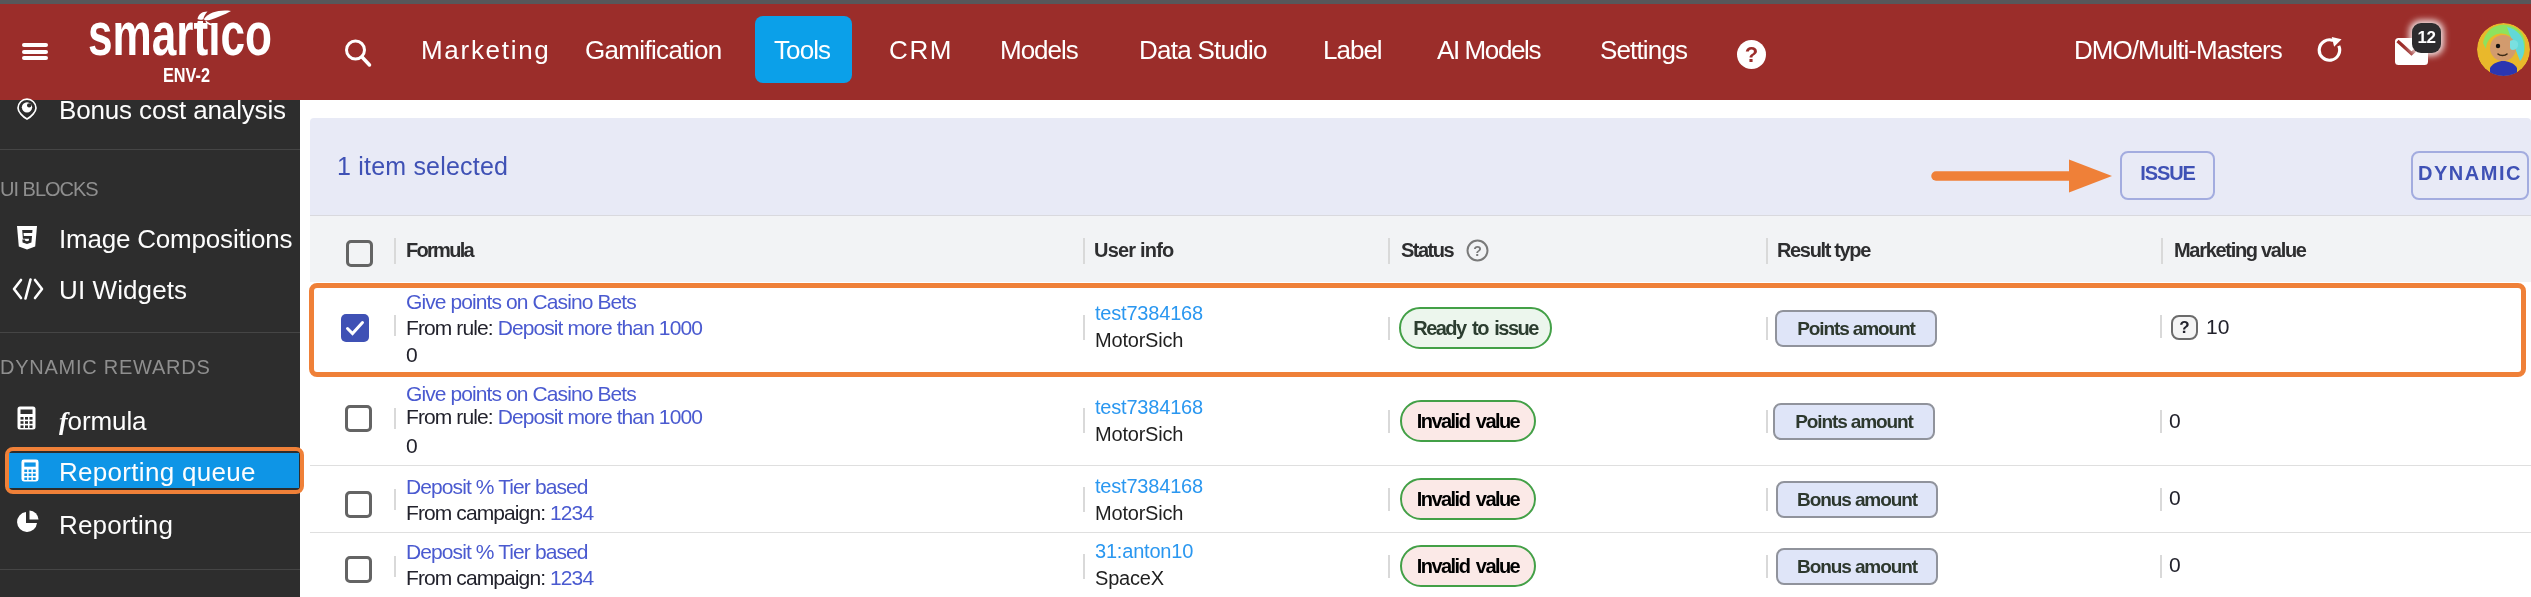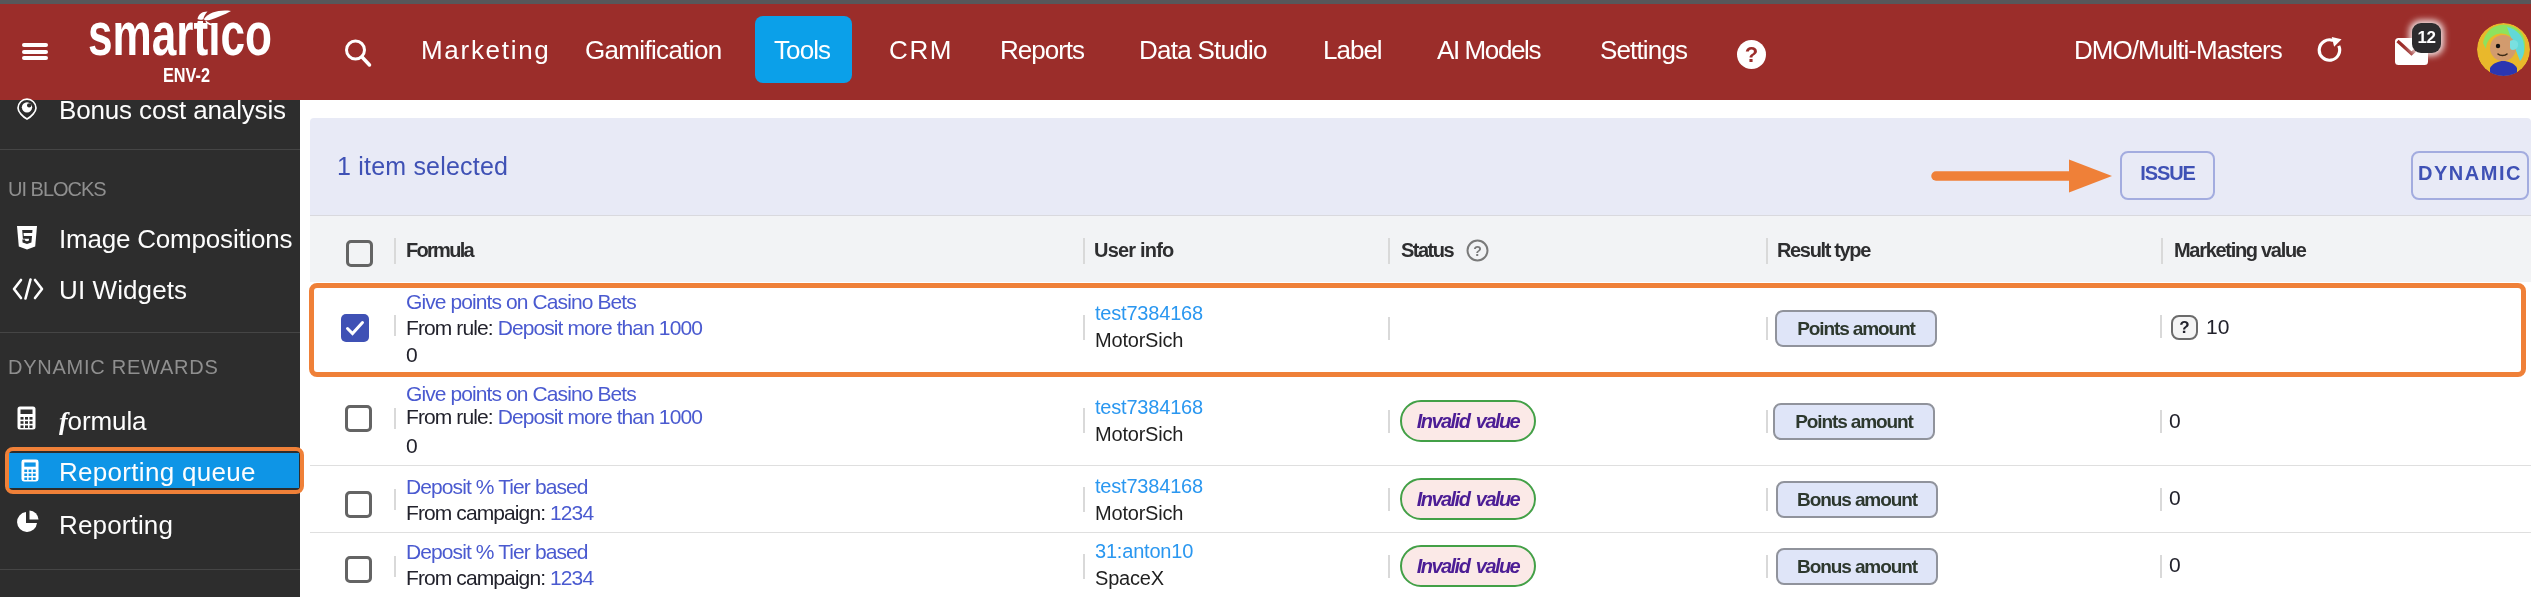--- a/index.html
+++ b/index.html
@@ -9,21 +9,21 @@
   #page { position:relative; width:2531px; height:597px; }
 
   
   #topstrip { left:0; top:0; width:2531px; height:4px; background:#57575a; }
   #navbar { left:0; top:4px; width:2531px; height:96px; background:#9b2d2a; }
   .navitem { position:absolute; top:33px; color:#fff; font-size:26px; line-height:26px; white-space:nowrap; }
 
   
   #sidebar { left:0; top:100px; width:300px; height:497px; background:#2d2d2d; }
   .sbitem { position:absolute; left:59px; color:#fdfdfd; font-size:26px; line-height:22px; white-space:nowrap; }
-  .sbhead { position:absolute; left:8px; color:#8f8f8f; font-size:20px; line-height:20px; white-space:nowrap; }
+  .sbhead { position:absolute; left:0; color:#8f8f8f; font-size:20px; line-height:20px; white-space:nowrap; }
   .sbdiv  { position:absolute; left:0; width:300px; height:1px; background:#454545; }
 
   
   #toolbar { left:310px; top:118px; width:2221px; height:97px; background:#e8eaf6; border-radius:4px 4px 0 0; }
   #itemsel { left:337px; top:154px; color:#3f51b5; font-size:25px; line-height:25px; letter-spacing:0.2px; }
   .btn { position:absolute; top:151px; height:49px; border:2px solid #a3acdf; border-radius:8px;
          color:#3f51b5; font-weight:bold; font-size:20px; text-align:center; }
   .btn span { position:relative; top:9px; display:inline-block; line-height:20px; }
   #divider1 { left:310px; top:215px; width:2221px; height:1px; background:#d9d9de; }
   #thead { left:310px; top:216px; width:2221px; height:66px; background:#f2f3f5; }
@@ -35,21 +35,21 @@
   .rowline { position:absolute; white-space:nowrap; font-size:21px; line-height:21px; letter-spacing:-0.9px; }
   .flink { color:#4a5ad0; }
   .fdark { color:#22222c; }
   .ulink { position:absolute; white-space:nowrap; font-size:20px; line-height:20px; letter-spacing:-0.2px; color:#2a97f0; }
   .udark { position:absolute; white-space:nowrap; font-size:20px; line-height:20px; letter-spacing:-0.2px; color:#1f1f1f; }
   .pill-status { position:absolute; left:1399px; width:153px; border:2px solid #43a047; border-radius:22px;
         text-align:center; font-weight:bold; font-size:20px; letter-spacing:-1.55px; word-spacing:2.5px; }
   .pill-result { position:absolute; width:162px; background:#dfe5f8; border:2px solid #90939c; border-radius:8px;
         text-align:center; font-weight:bold; font-size:19px; letter-spacing:-1.1px; color:#2d382e; }
   .ready { background:#ecf6ed; color:#2c3e30; }
-  .invalid { background:#fbe9e7; color:#4c1d95;font-style:italic; }
+  .invalid { background:#fbe9e7; color:#000000; }
   .zerov { position:absolute; left:2169px; color:#22222c; font-size:21px; line-height:21px; }
   .rowdiv { position:absolute; left:310px; width:2221px; height:1px; background:#dfdfdf; }
 </style>
 </head>
 <body>
 <div id="page">
   <div id="topstrip" class="abs"></div>
   <div id="navbar" class="abs">
 
     <div class="abs" style="left:22px;top:39px;width:26px;height:4px;background:#fff;border-radius:2px"></div>
@@ -71,21 +71,21 @@
     <svg class="abs" style="left:342px;top:34px" width="30" height="32" viewBox="0 0 30 32">
       <circle cx="13.5" cy="12" r="9" fill="none" stroke="#fff" stroke-width="3"></circle>
       <line x1="20" y1="19" x2="27.5" y2="27" stroke="#fff" stroke-width="3.5" stroke-linecap="round"></line>
     </svg>
 
     <span class="navitem" style="left:421px;letter-spacing:1.7px">Marketing</span>
     <span class="navitem" style="left:585px;letter-spacing:-0.67px">Gamification</span>
     <div class="abs" style="left:755px;top:12px;width:97px;height:67px;background:#0ba0e9;border-radius:8px"></div>
     <span class="navitem" style="left:774px;letter-spacing:-0.9px">Tools</span>
     <span class="navitem" style="left:889px;letter-spacing:1.6px">CRM</span>
-    <span class="navitem" style="left:1000px;letter-spacing:-1.0px">Reports</span>
+    <span class="navitem" style="left:1000px;letter-spacing:-1.0px">Models</span>
     <span class="navitem" style="left:1139px;letter-spacing:-0.73px">Data Studio</span>
     <span class="navitem" style="left:1323px;letter-spacing:-1.0px">Label</span>
     <span class="navitem" style="left:1437px;letter-spacing:-1.4px">AI Models</span>
     <span class="navitem" style="left:1600px;letter-spacing:-0.85px">Settings</span>
 
     <div class="abs" style="left:1737px;top:36px;width:29px;height:29px;border-radius:50%;background:#fff"></div>
     <span class="abs" style="left:1737px;top:36px;width:29px;height:29px;color:#9b2d2a;font-size:22px;font-weight:bold;text-align:center;line-height:29px">?</span>
 
     <span class="navitem" style="left:2074px;letter-spacing:-0.95px">DMO/Multi-Masters</span>
 
@@ -220,20 +220,21 @@
   </svg>
   <div class="tick" style="left:394px;top:315px;height:21px"></div>
   <span class="rowline flink" style="left:406px;top:290.5px">Give points on Casino Bets</span>
   <span class="rowline" style="left:406px;top:316.5px"><span class="fdark">From rule: </span><span class="flink">Deposit more than 1000</span></span>
   <span class="rowline fdark" style="left:406px;top:343.5px">0</span>
   <div class="tick" style="left:1083px;top:315px;height:25px"></div>
   <span class="ulink" style="left:1095px;top:303px">test7384168</span>
   <span class="udark" style="left:1095px;top:330px">MotorSich</span>
   <div class="tick" style="left:1388px;top:317px;height:23px"></div>
   <div class="tick" style="left:1766px;top:317px;height:23px"></div>
+  <div class="pill-status ready" style="top:307px;height:42px;line-height:38px">Ready to issue</div>
   <div class="pill-result" style="left:1775px;top:310px;height:37px;line-height:33px">Points amount</div>
   <div class="tick" style="left:2160px;top:315px;height:23px"></div>
   <div class="abs" style="left:2171px;top:315px;width:27px;height:25px;border:2px solid #6b6b6b;border-radius:8px;background:#f4f4f4;color:#22222c;font-size:17px;font-weight:bold;text-align:center;line-height:21px">?</div>
   <span class="zerov" style="left:2206px;top:316px">10</span>
 
   <div class="cbox" style="left:345px;top:405px"></div>
   <div class="tick" style="left:394px;top:408px;height:21px"></div>
   <span class="rowline flink" style="left:406px;top:382.8px">Give points on Casino Bets</span>
   <span class="rowline" style="left:406px;top:405.5px"><span class="fdark">From rule: </span><span class="flink">Deposit more than 1000</span></span>
   <span class="rowline fdark" style="left:406px;top:434.5px">0</span>

